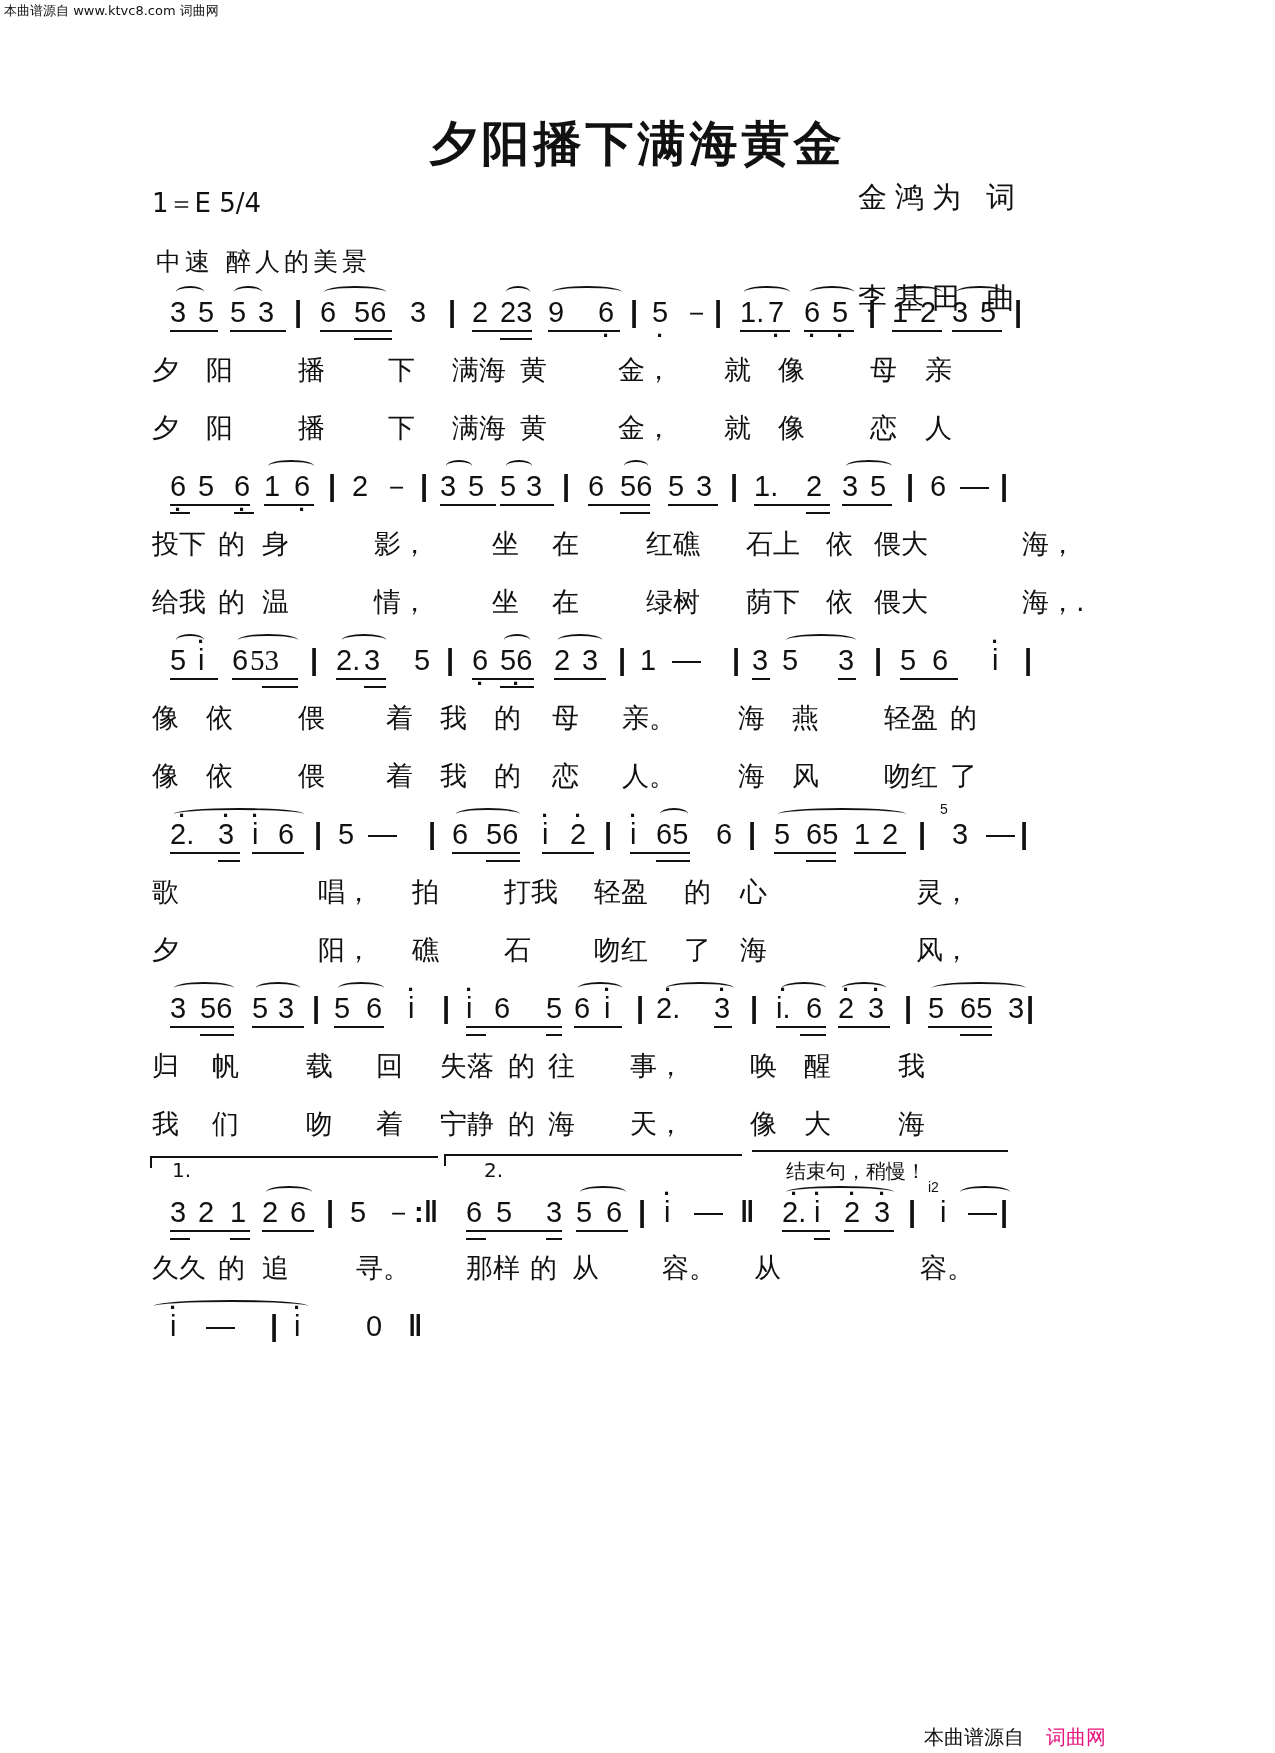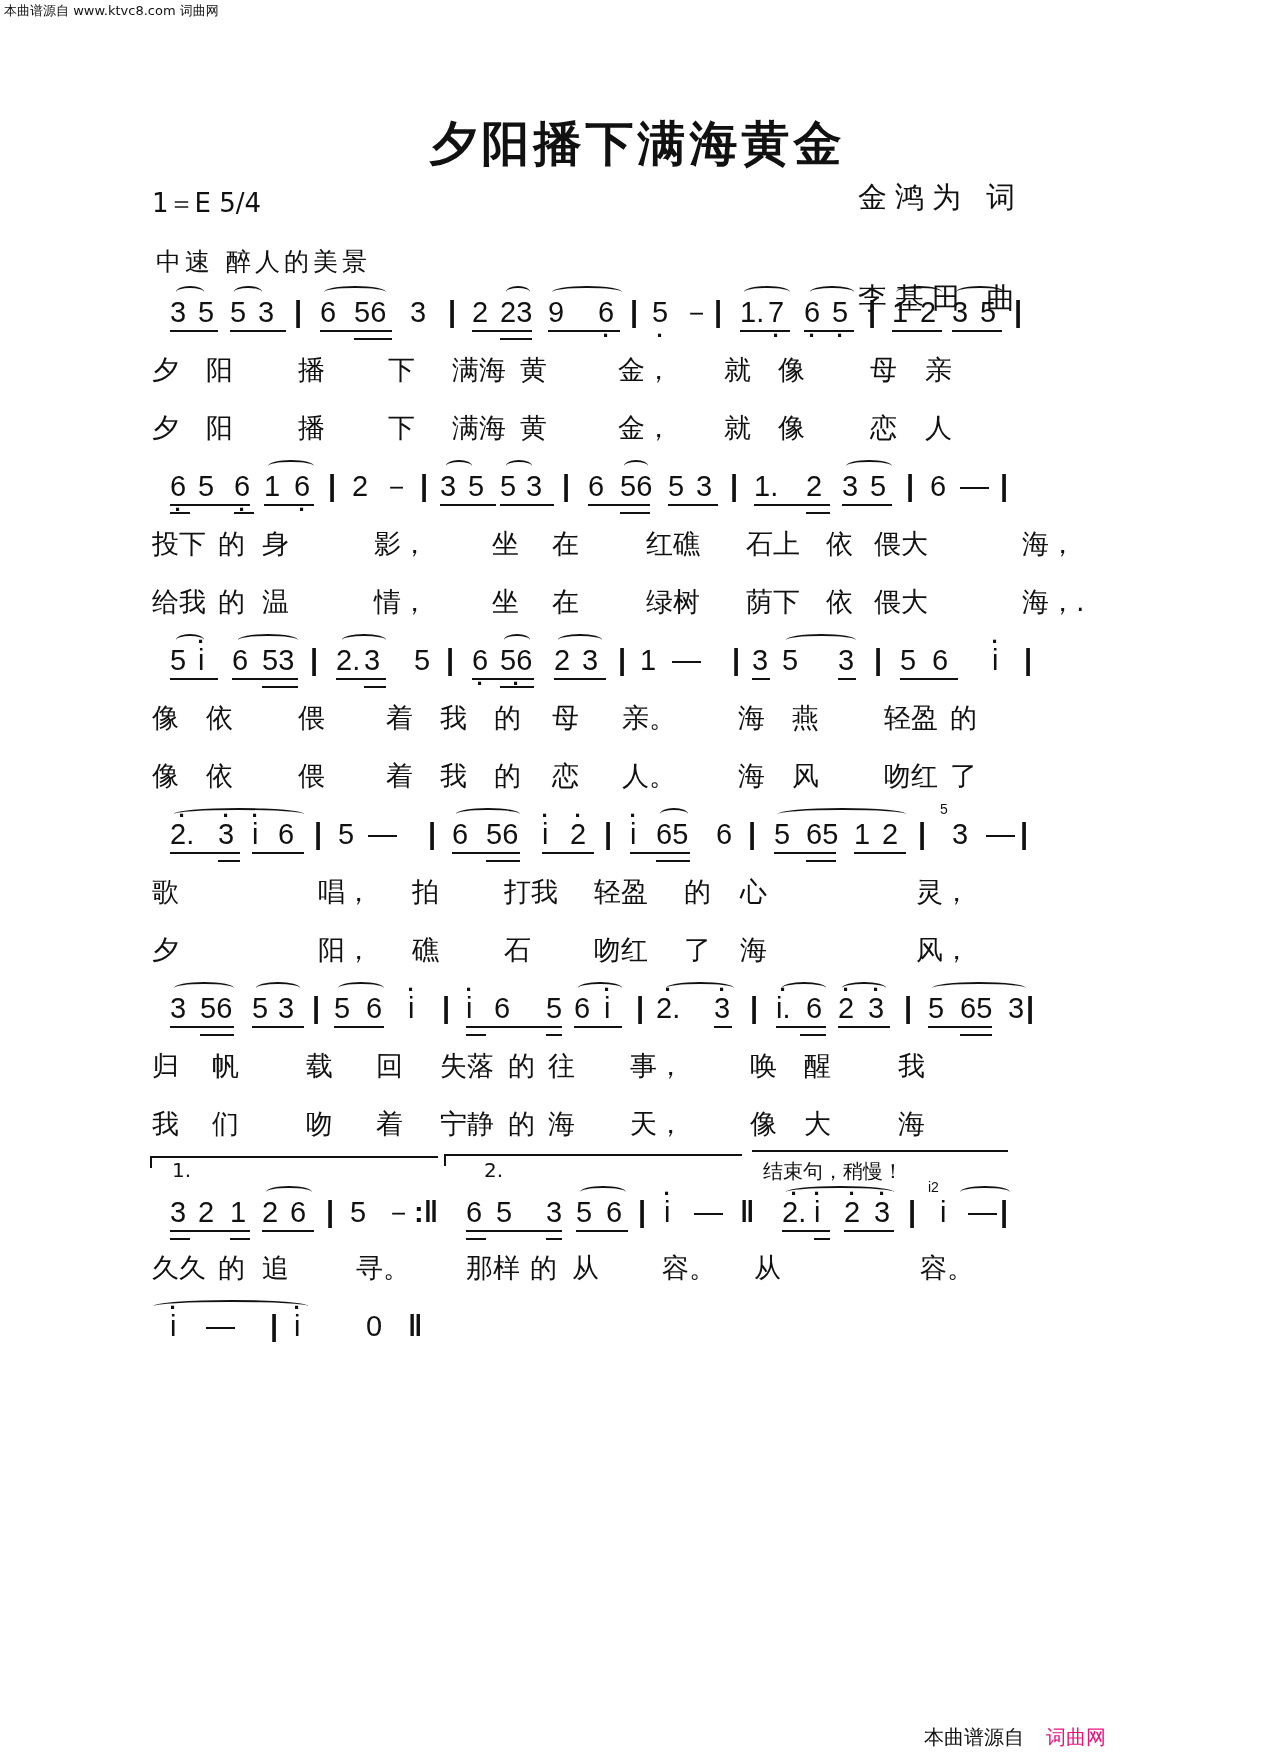--- a/index.html
+++ b/index.html
@@ -194,21 +194,21 @@
       <span class="ch" style="left: 646px;">绿树</span>
       <span class="ch" style="left: 746px;">荫下</span>
       <span class="ch" style="left: 826px;">依</span>
       <span class="ch" style="left: 874px;">偎大</span>
       <span class="ch" style="left: 1022px;">海，.</span>
     </div>
     <div class="nrow" style="top: 640px; width: 900px;">
       <span class="tok" style="left: 0px;">5</span>
       <span class="tok dot-hi" style="left: 28px;">i</span>
       <span class="tok" style="left: 62px;">6</span>
-      <span class="tok" style="left: 92px;">53</span>
+      <span class="tok" style="left: 80px; font-family: Liberation Serif, serif;">53</span>
       <span class="tok bar" style="left: 140px;">|</span>
       <span class="tok" style="left: 166px;">2.</span>
       <span class="tok" style="left: 194px;">3</span>
       <span class="tok" style="left: 244px;">5</span>
       <span class="tok bar" style="left: 276px;">|</span>
       <span class="tok dot-lo" style="left: 302px;">6</span>
       <span class="tok dot-lo" style="left: 330px;">56</span>
       <span class="tok" style="left: 384px;">2</span>
       <span class="tok" style="left: 412px;">3</span>
       <span class="tok bar" style="left: 448px;">|</span>
@@ -472,16 +472,16 @@
       <span class="tok bar" style="left: 238px;">‖</span>
       <div class="slur" style="left: -16px; width: 154px; top: -6px;"></div>
     </div>
   </div>
 
 <div class="volta" style="left:150px; top:1156px; width:286px; border-left:2px solid #111;"></div>
 <div class="volta-label" style="left:172px; top:1158px;">1.</div>
 <div class="volta" style="left:444px; top:1154px; width:296px; border-left:2px solid #111;"></div>
 <div class="volta-label" style="left:484px; top:1158px;">2.</div>
 <div class="volta" style="left:752px; top:1150px; width:256px;"></div>
-<div class="note-text" style="left:763px; top:1158px;font-family:Liberation Mono, monospace;">结束句，稍慢！</div>
+<div class="note-text" style="left:786px; top:1158px;font-family:Liberation Mono, monospace;">结束句，稍慢！</div>
 
 <div class="abs foot" style="left:924px; top:1724px;">本曲谱源自</div>
 <div class="abs foot foot-brand" style="left:1046px; top:1724px;">词曲网</div>
 
 </body></html>

